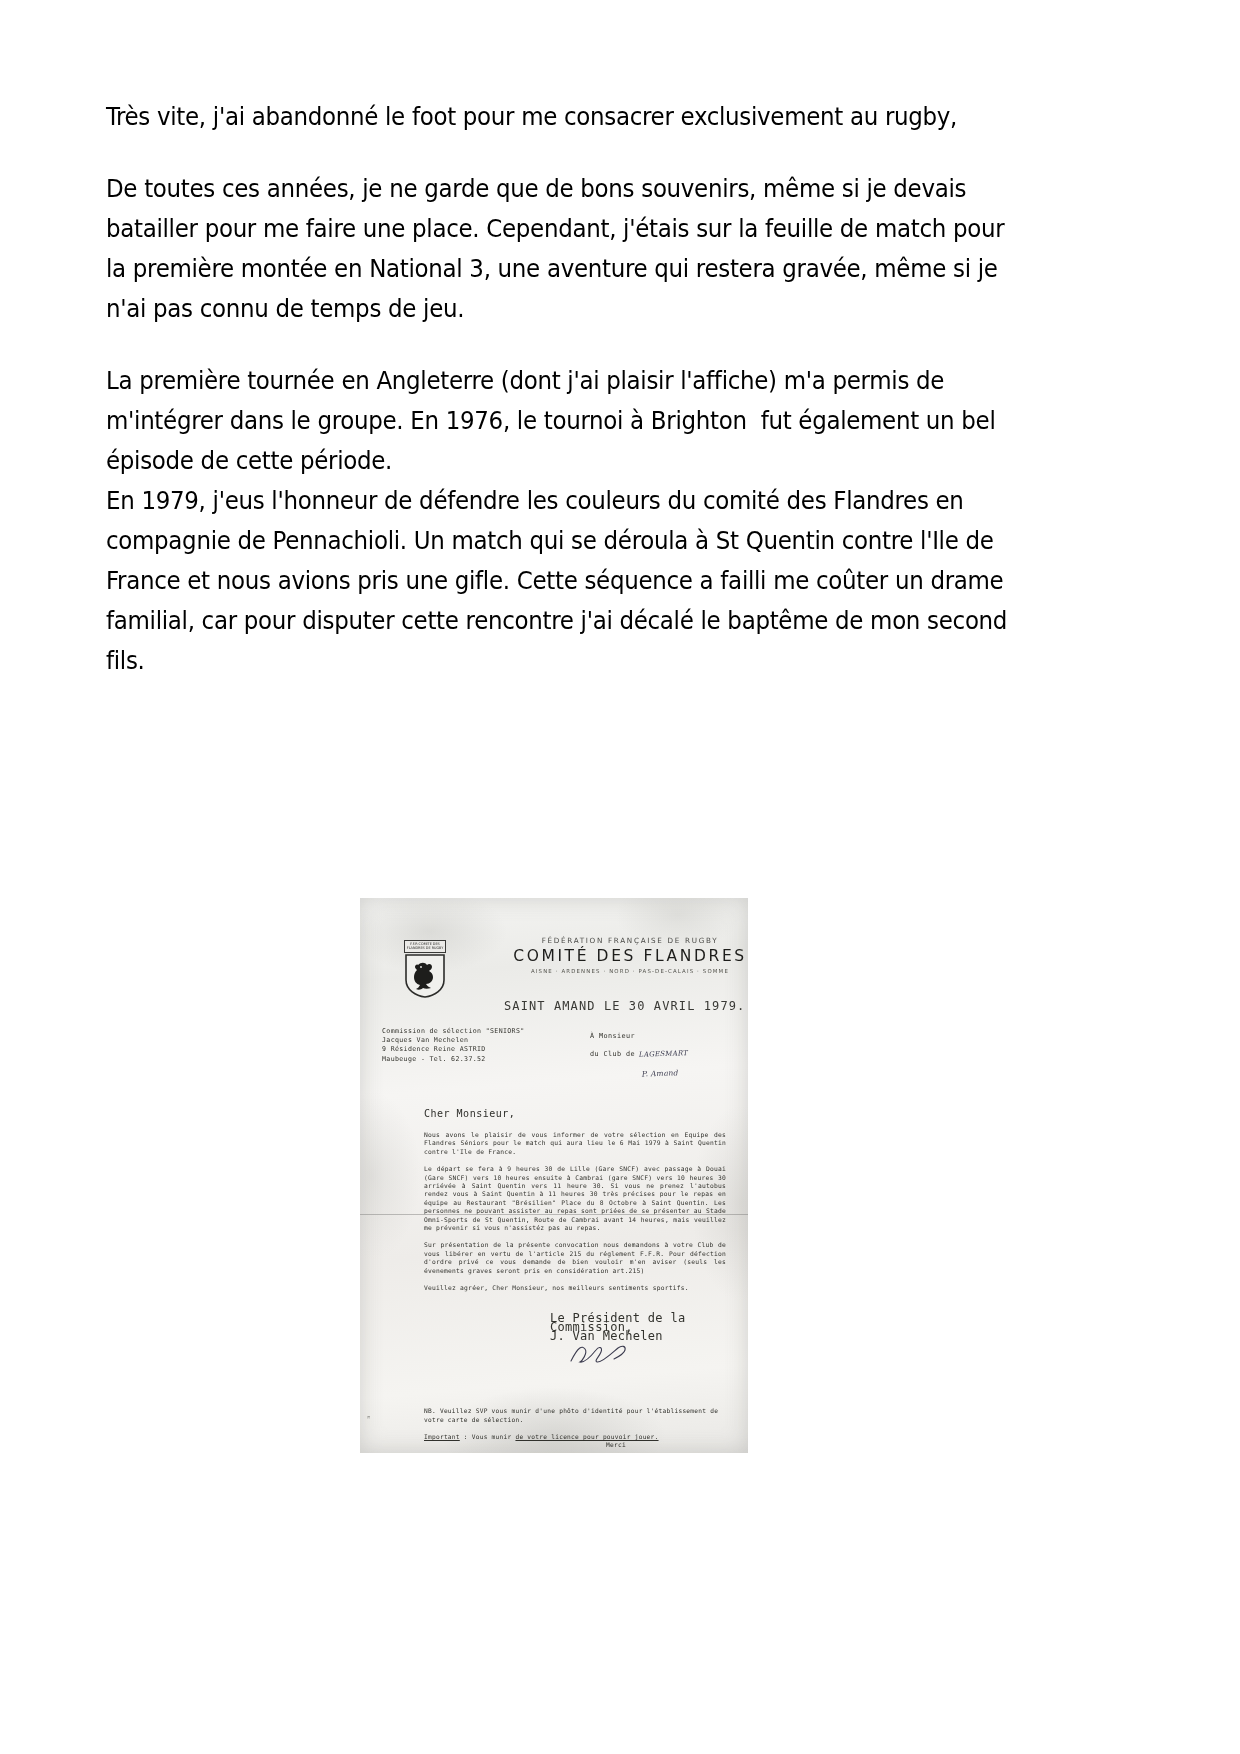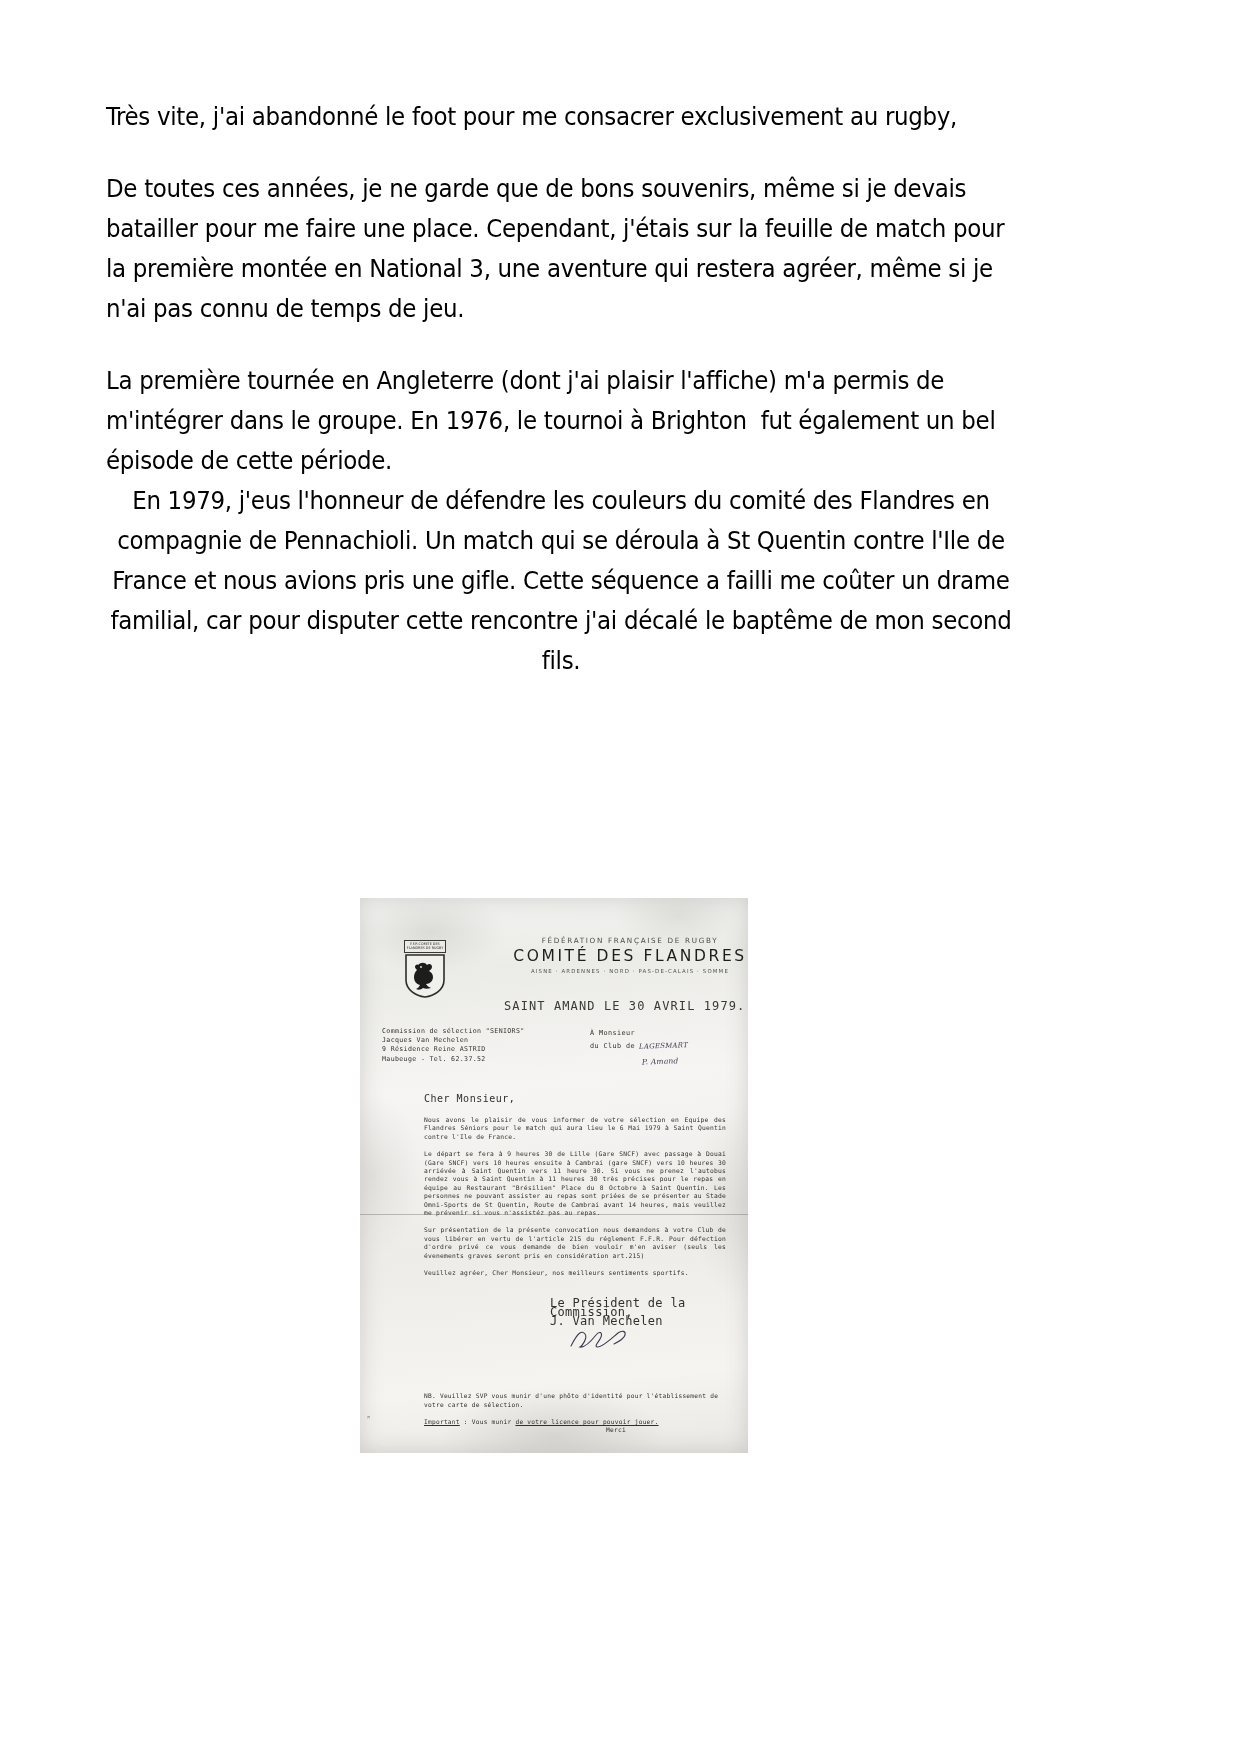--- a/index.html
+++ b/index.html
@@ -31,21 +31,20 @@
   }
   .para {
     margin: 0 0 32px 0;
     white-space: pre-wrap;
   }
   .para.tight {
     margin-bottom: 0;
   }
   .para:last-child {
     margin-bottom: 0;
-    text-align: center;
   }
 
   
   .scan-wrap {
     position: absolute;
     left: 360px;
     top: 898px;
     width: 388px;
     height: 555px;
   }
@@ -170,21 +169,21 @@
     width: 208px;
     font-size: 6.6px;
     line-height: 9.2px;
     letter-spacing: 0.35px;
     color: #35352f;
     white-space: pre-line;
   }
   .addr-right {
     flex: 1;
     font-size: 6.8px;
-    line-height: 13px;
+    line-height: 18px;
     letter-spacing: 0.4px;
     color: #35352f;
     position: relative;
   }
   .handwrite {
     font-family: "DejaVu Serif", serif;
     font-style: italic;
     font-size: 7px;
     color: #3f3f52;
     letter-spacing: 0.2px;
@@ -260,21 +259,21 @@
     letter-spacing: 1px;
   }
 </style>
 </head>
 <body>
 
 <div class="page">
 
   <div class="body-text">
     <p class="para">Très vite, j'ai abandonné le foot pour me consacrer exclusivement au rugby,</p>
-    <p class="para">De toutes ces années, je ne garde que de bons souvenirs, même si je devais batailler pour me faire une place. Cependant, j'étais sur la feuille de match pour la première montée en National 3, une aventure qui restera agréer, même si je n'ai pas connu de temps de jeu.</p>
+    <p class="para">De toutes ces années, je ne garde que de bons souvenirs, même si je devais batailler pour me faire une place. Cependant, j'étais sur la feuille de match pour la première montée en National 3, une aventure qui restera gravée, même si je n'ai pas connu de temps de jeu.</p>
     <p class="para tight">La première tournée en Angleterre (dont j'ai plaisir l'affiche) m'a permis de m'intégrer dans le groupe. En 1976, le tournoi à Brighton  fut également un bel épisode de cette période.</p>
     <p class="para">En 1979, j'eus l'honneur de défendre les couleurs du comité des Flandres en compagnie de Pennachioli. Un match qui se déroula à St Quentin contre l'Ile de France et nous avions pris une gifle. Cette séquence a failli me coûter un drame familial, car pour disputer cette rencontre j'ai décalé le baptême de mon second fils.</p>
   </div>
 
   <div class="scan-wrap">
     <div class="scan">
       <div class="scan-inner">
 
         
         <div class="lh">

